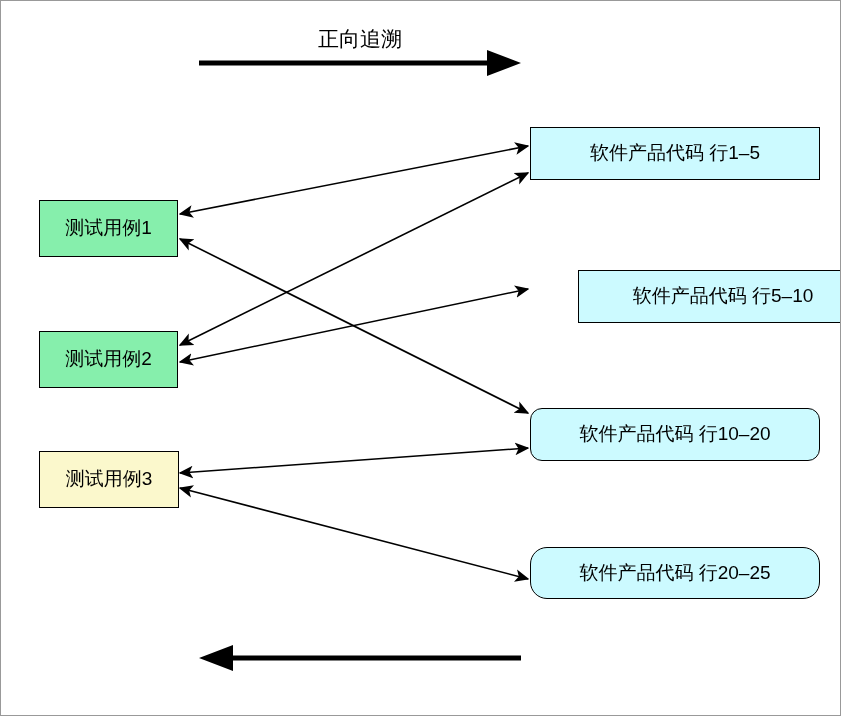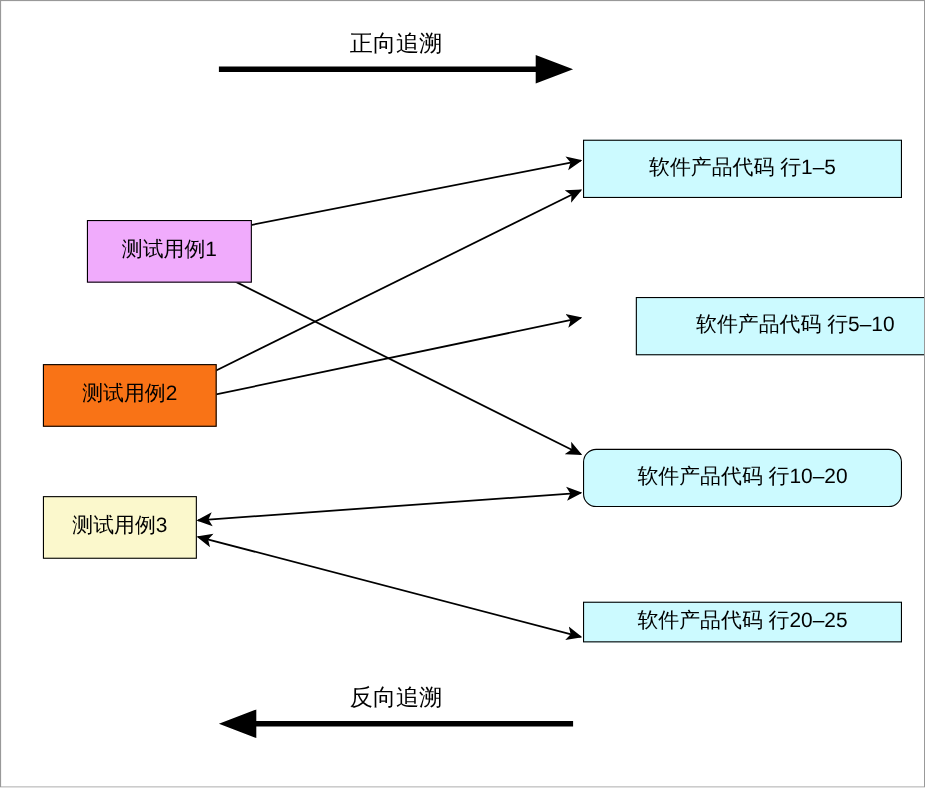--- a/index.html
+++ b/index.html
@@ -53,41 +53,40 @@
         <line x1="179" y1="472" x2="527" y2="447" stroke="#000000" stroke-width="1.6" marker-end="url(#ah)" marker-start="url(#ah)"></line>
         <line x1="179" y1="487" x2="527" y2="578" stroke="#000000" stroke-width="1.6" marker-end="url(#ah)" marker-start="url(#ah)"></line>
       </g>
     <g id="band-group">
         <path d="M 198 59.5 L 486 59.5 L 486 49 L 520 62 L 486 75 L 486 64.5 L 198 64.5 Z" fill="#000000"></path>
         <path d="M 520 654.5 L 232 654.5 L 232 644 L 198 657 L 232 670 L 232 659.5 L 520 659.5 Z" fill="#000000"></path>
       </g>
   </svg>
 
   <div id="nodes-testcases">
-      <div class="node node-testcase" style="left: 38px; top: 199px; width: 150px; height: 57px; background: #f0abfc; margin-left: 40px;">
+      <div class="node node-testcase" style="left: 38px; top: 199px; width: 139px; height: 57px; background: #86efac;">
         <span>测试用例1</span>
       </div>
-      <div class="node node-testcase" style="left: 38px; top: 330px; width: 158px; height: 57px; background: #f97316;">
+      <div class="node node-testcase" style="left: 38px; top: 330px; width: 139px; height: 57px; background: #86efac;">
         <span>测试用例2</span>
       </div>
       <div class="node node-testcase" style="left: 38px; top: 450px; width: 140px; height: 57px; background: rgb(251, 248, 204);">
         <span>测试用例3</span>
       </div>
     </div>
   <div id="nodes-code">
       <div class="node node-code" style="left: 529px; top: 126px; width: 290px; height: 53px; background: rgb(204, 250, 255);">
         <span>软件产品代码 行1–5</span>
       </div>
       <div class="node node-code" style="left: 529px; top: 269px; width: 290px; height: 53px; background: rgb(204, 250, 255); margin-left: 48px;">
         <span>软件产品代码 行5–10</span>
       </div>
       <div class="node node-code" style="left: 529px; top: 407px; width: 290px; height: 53px; background: rgb(204, 250, 255); border-radius: 12px;">
         <span>软件产品代码 行10–20</span>
       </div>
-      <div class="node node-code" style="left: 529px; top: 546px; width: 290px; height: 37px; background: rgb(204, 250, 255);">
+      <div class="node node-code" style="left: 529px; top: 546px; width: 290px; height: 52px; background: rgb(204, 250, 255); border-radius: 17px;">
         <span>软件产品代码 行20–25</span>
       </div>
     </div>
 
   <div class="band-label" id="label-top" style="left: 198px; width: 322px; top: 24px;">正向追溯</div>
-  <div class="band-label" id="label-bottom" style="left: 198px; width: 322px; top: 619px;">反向追溯</div>
 
 </div>
 
 </body></html>

